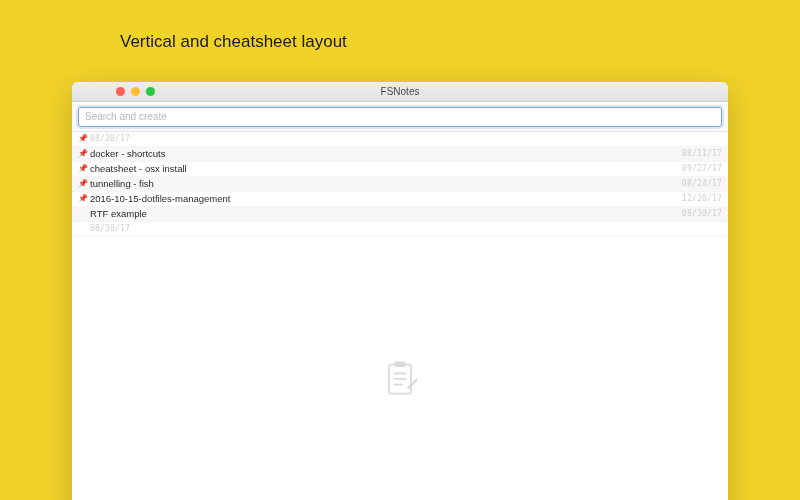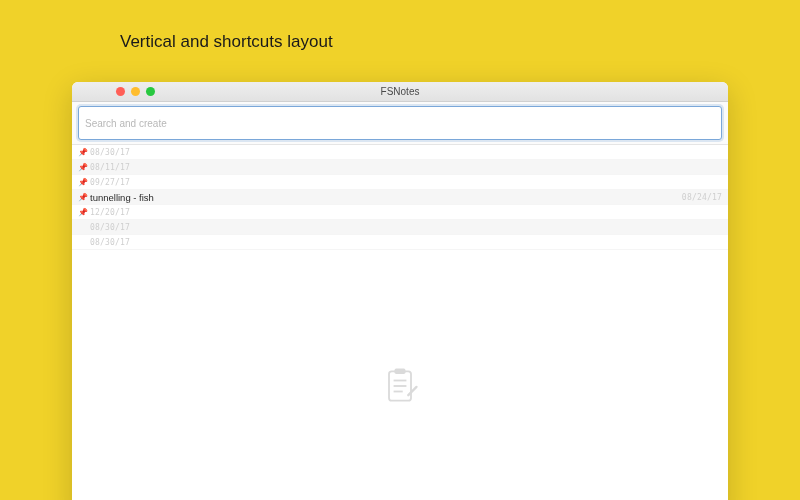--- a/index.html
+++ b/index.html
@@ -67,21 +67,21 @@
     background: #fbfbfb;
     border-bottom: 1px solid #e5e5e5;
   }
   .searchbar {
     width: 100%;
     height: 18px;
     border: 1px solid #7aa7d9;
     border-radius: 3px;
     outline: none;
     font-size: 10px;
-    padding: 16px 6px;
+    padding: 9px 6px;
     color: #333;
     box-shadow: 0 0 0 2px rgba(122,167,217,0.25);
   }
   .searchbar::placeholder { color: #b8b8b8; }
   .list {
     display: flex;
     flex-direction: column;
   }
   .row {
     display: flex;
@@ -121,21 +121,21 @@
   }
   .clip-icon {
     width: 44px;
     height: 44px;
     opacity: 0.55;
   }
 </style>
 </head>
 <body>
 
-<div class="heading">Vertical and shortcuts layout</div>
+<div class="heading">Vertical and cheatsheet layout</div>
 
 <div class="window">
   <div class="titlebar">
     <div class="traffic">
       <span class="t-close"></span>
       <span class="t-min"></span>
       <span class="t-max"></span>
     </div>
     <div class="win-title">FSNotes</div>
   </div>
@@ -144,37 +144,41 @@
     <input class="searchbar" type="text" placeholder="Search and create" style="">
   </div>
 
   <div class="list" id="note-list">
       <div class="row">
         <span class="pin">📌</span>
         <span class="date">08/30/17</span>
       </div>
       <div class="row">
         <span class="pin">📌</span>
+        <span class="title">docker - shortcuts</span>
         <span class="date">08/11/17</span>
       </div>
       <div class="row">
         <span class="pin">📌</span>
+        <span class="title">cheatsheet - osx install</span>
         <span class="date">09/27/17</span>
       </div>
       <div class="row">
         <span class="pin">📌</span>
         <span class="title">tunnelling - fish</span>
         <span class="date">08/24/17</span>
       </div>
       <div class="row">
         <span class="pin">📌</span>
+        <span class="title">2016-10-15-dotfiles-management</span>
         <span class="date">12/20/17</span>
       </div>
       <div class="row">
         <span class="pin"></span>
+        <span class="title">RTF example</span>
         <span class="date">08/30/17</span>
       </div>
       <div class="row">
         <span class="pin"></span>
         <span class="date">08/30/17</span>
       </div>
     </div>
 
   <div class="empty">
     <svg class="clip-icon" viewBox="0 0 48 48">

